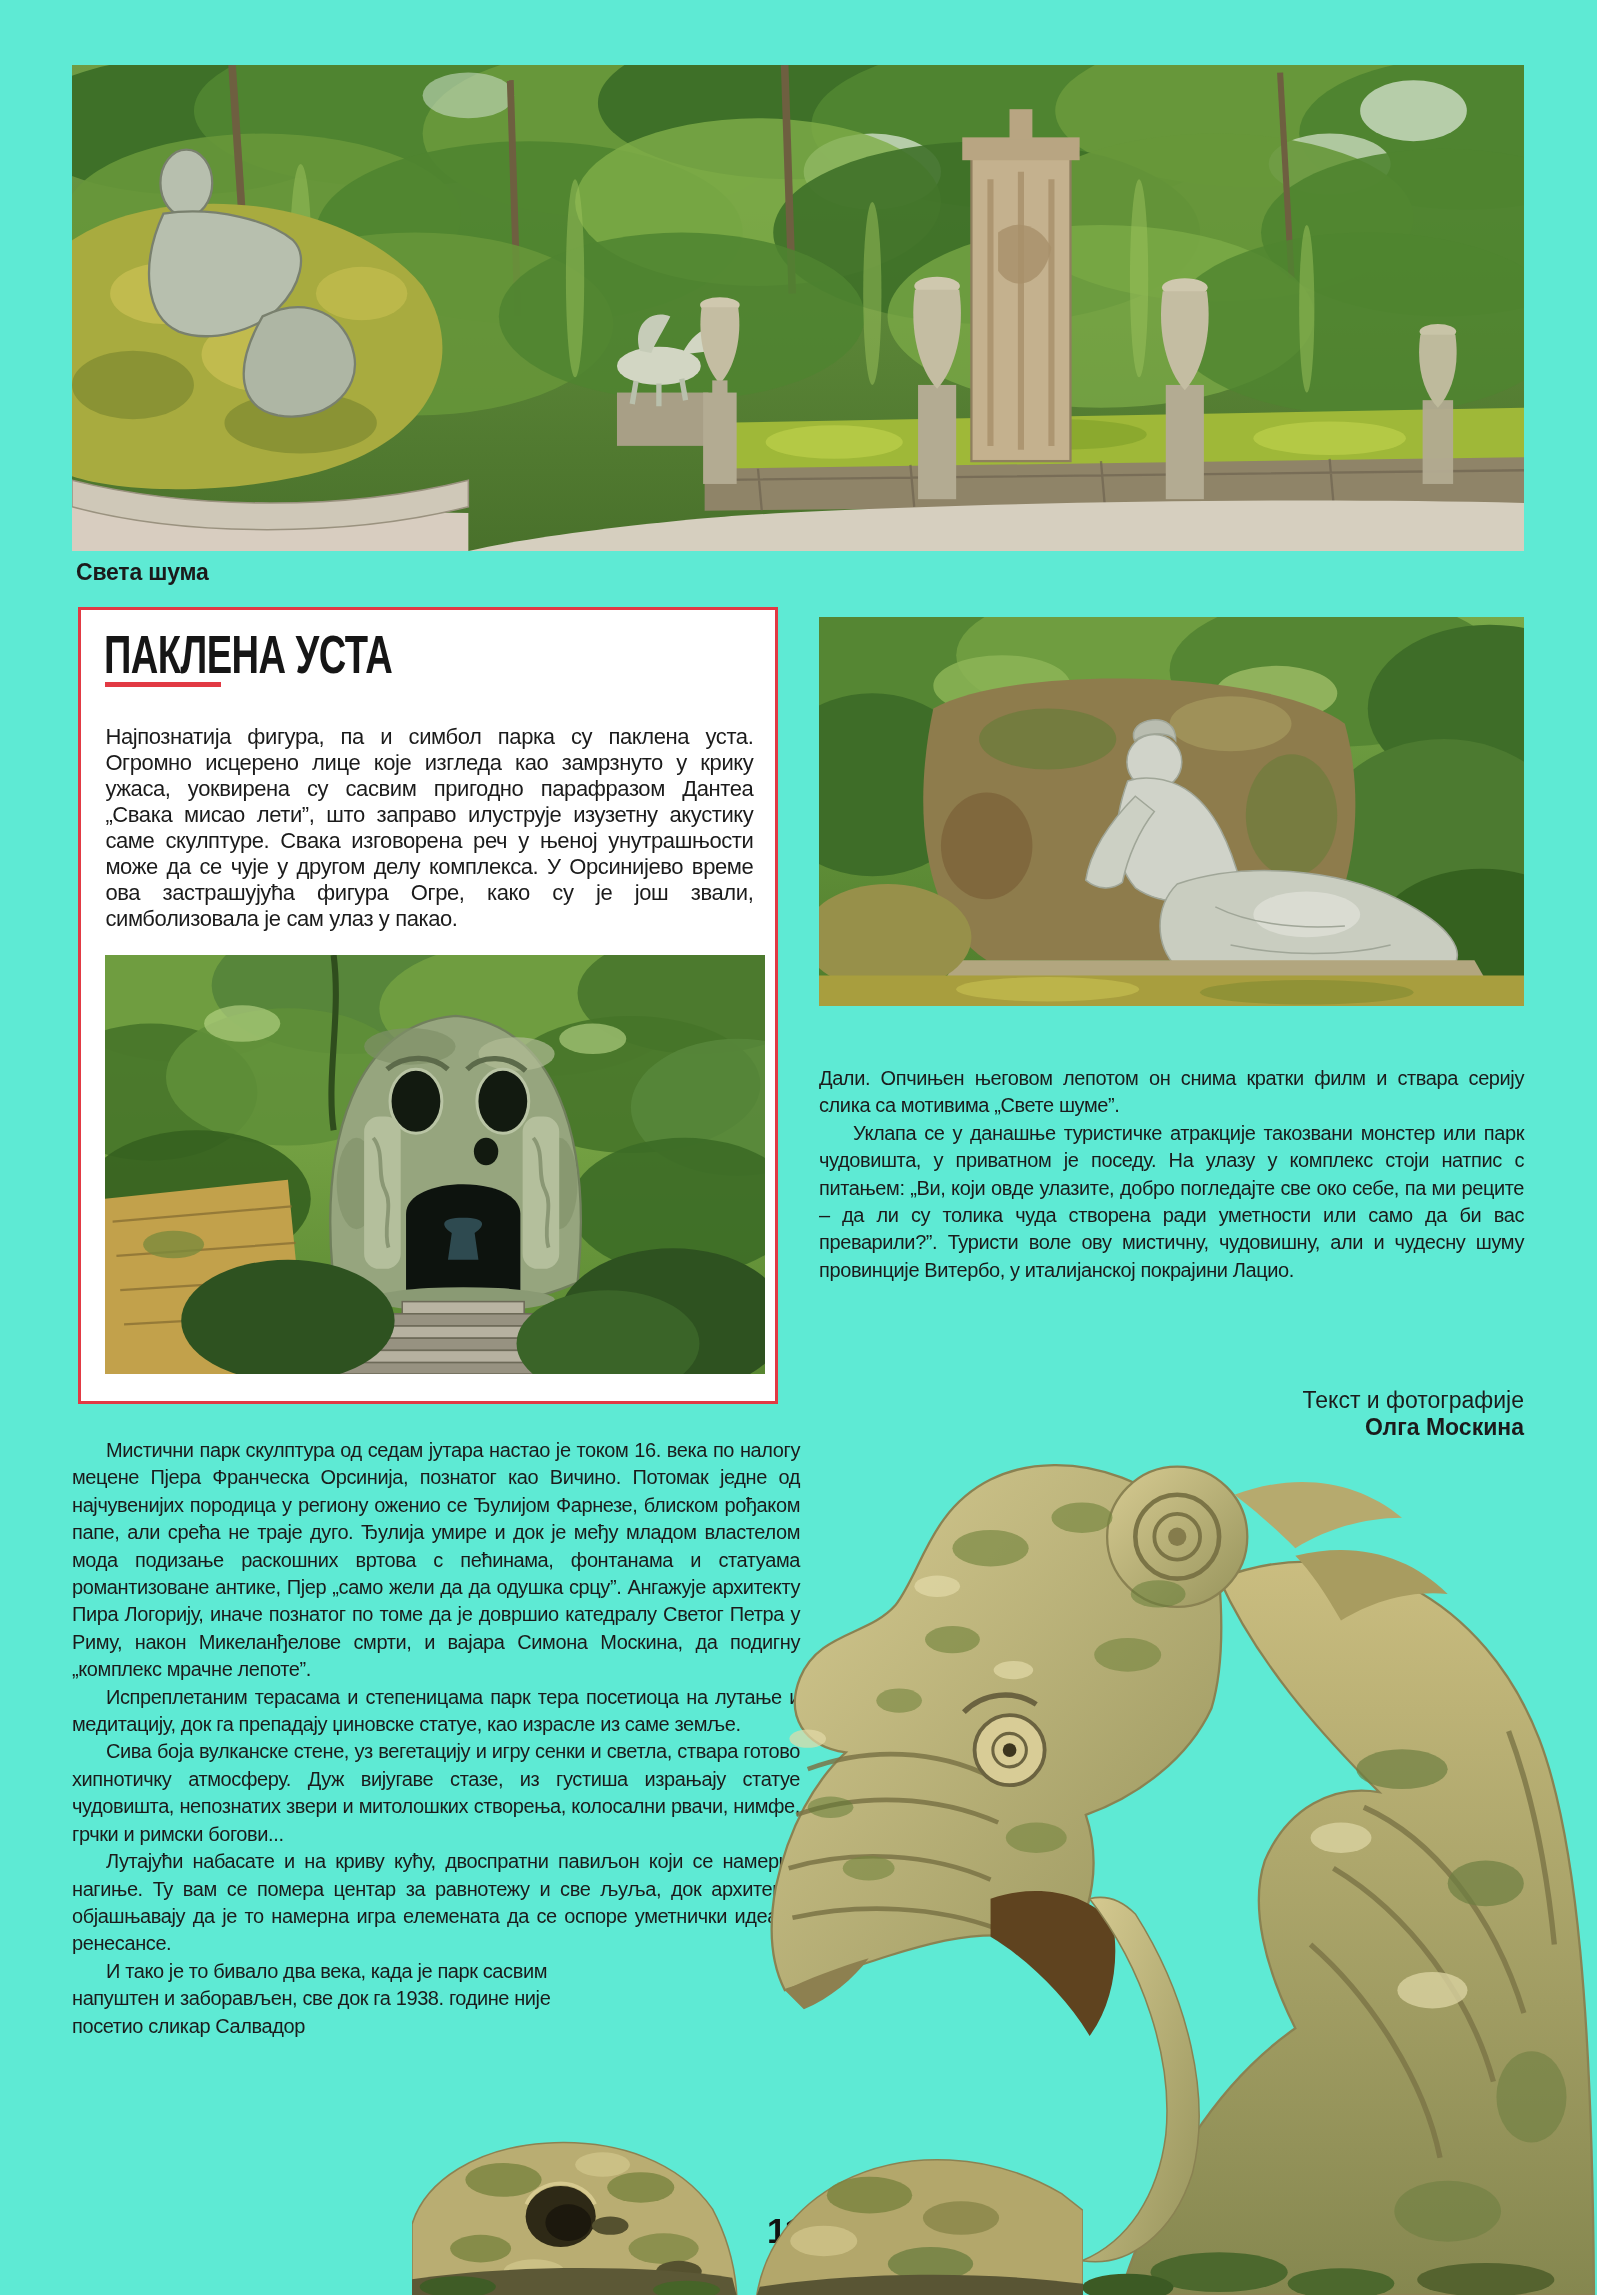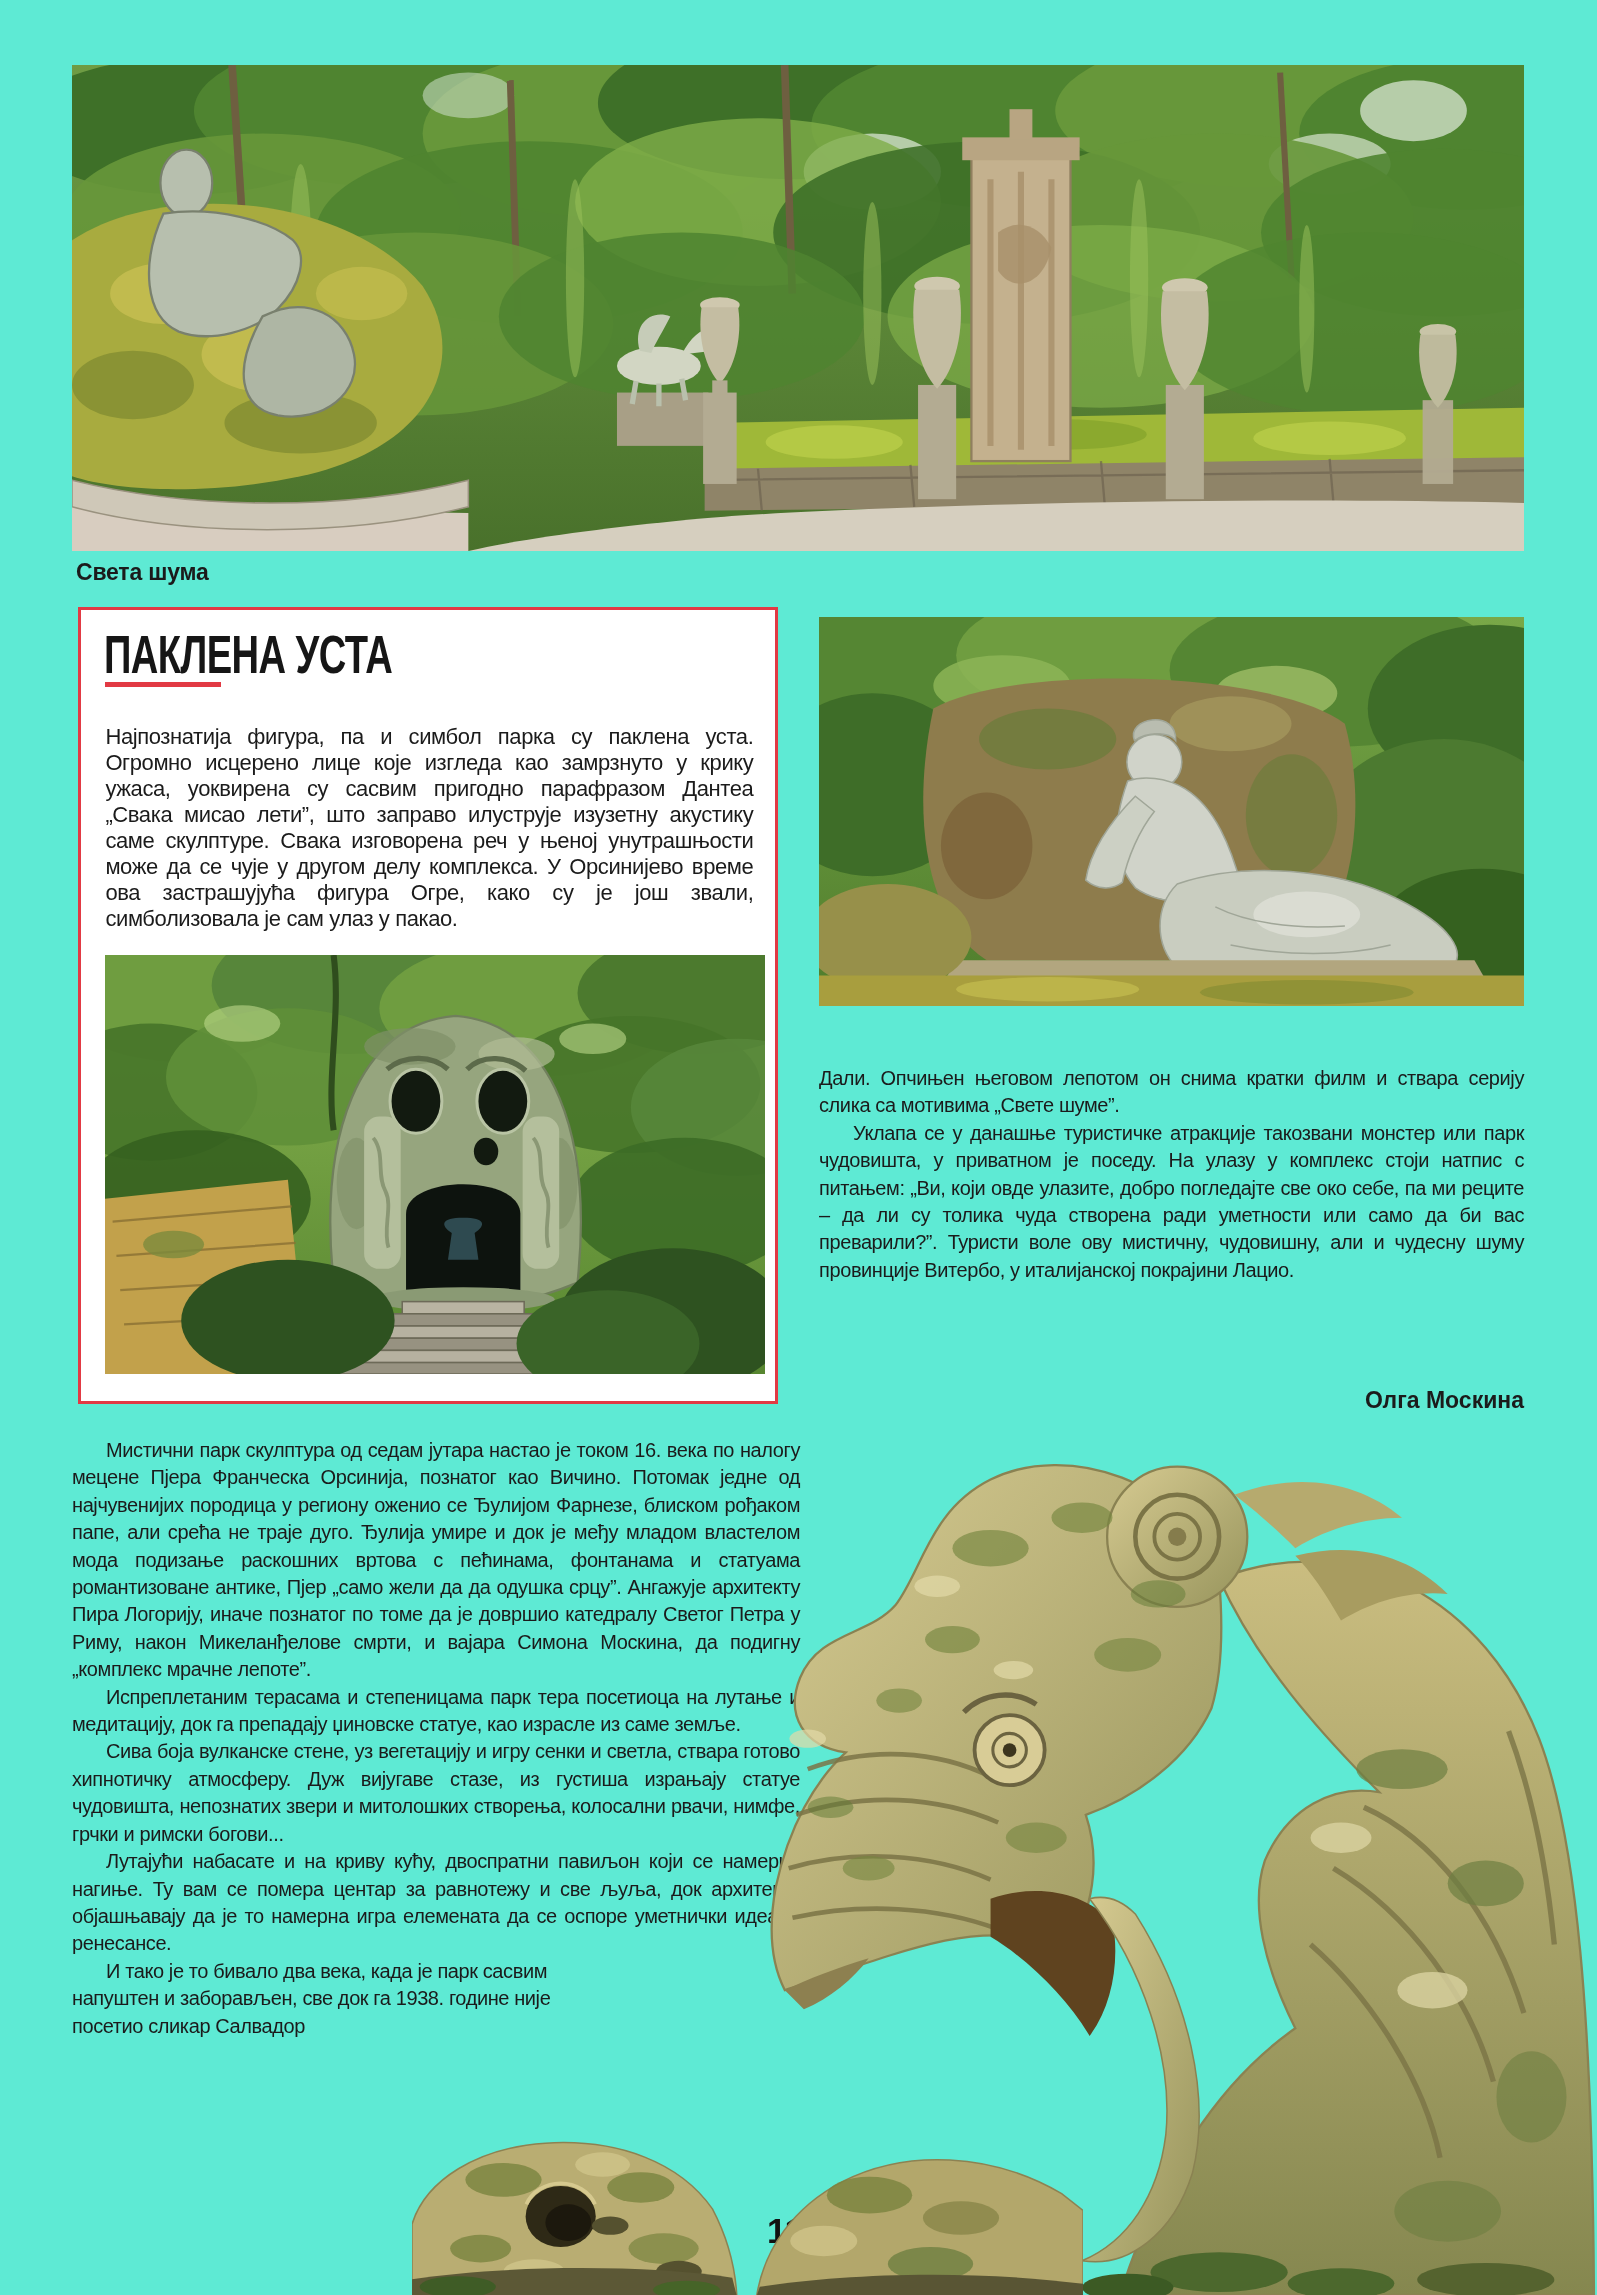--- a/index.html
+++ b/index.html
@@ -238,20 +238,21 @@
       <ellipse cx="300" cy="488" rx="120" ry="16" fill="#c1b94e" opacity=".8"></ellipse>
       <ellipse cx="640" cy="492" rx="140" ry="16" fill="#8a8f34" opacity=".8"></ellipse>
     </svg>
   </div>
 
   <div class="abs z1" style="left:819px;top:1065px;width:705px;">
     <p class="body-text">Дали. Опчињен његовом лепотом он снима кратки филм и ствара серију слика са мотивима „Свете шуме”.</p>
     <p class="body-text indent">Уклапа се у данашње туристичке атракције такозвани монстер или парк чудовишта, у приватном је поседу. На улазу у комплекс стоји натпис с питањем: „Ви, који овде улазите, добро погледајте све око себе, па ми реците – да ли су толика чуда створена ради уметности или само да би вас преварили?”. Туристи воле ову мистичну, чудовишну, али и чудесну шуму провинције Витербо, у италијанској покрајини Лацио.</p>
   </div>
   <div class="abs byline z1" style="left:819px;top:1387px;width:705px;">
+    <div>Текст и фотографије</div>
     <div class="name">Олга Москина</div>
   </div>
 
   <div class="abs z1" style="left:72px;top:1437px;width:728px;">
     <p class="body-text indent">Мистични парк скулптура од седам јутара настао је током 16. века по налогу мецене Пјера Франческа Орсинија, познатог као Вичино. Потомак једне од најчувенијих породица у региону оженио се Ђулијом Фарнезе, блиском рођаком папе, али срећа не траје дуго. Ђулија умире и док је међу младом властелом мода подизање раскошних вртова с пећинама, фонтанама и статуама романтизоване антике, Пјер „само жели да да одушка срцу”. Ангажује архитекту Пира Логорију, иначе познатог по томе да је довршио катедралу Светог Петра у Риму, након Микеланђелове смрти, и вајара Симона Москина, да подигну „комплекс мрачне лепоте”.</p>
     <p class="body-text indent">Испреплетаним терасама и степеницама парк тера посетиоца на лутање и медитацију, док га препадају џиновске статуе, као израсле из саме земље.</p>
     <p class="body-text indent">Сива боја вулканске стене, уз вегетацију и игру сенки и светла, ствара готово хипнотичку атмосферу. Дуж вијугаве стазе, из густиша израњају статуе чудовишта, непознатих звери и митолошких створења, колосални рвачи, нимфе, грчки и римски богови...</p>
     <p class="body-text indent">Лутајући набасате и на криву кућу, двоспратни павиљон који се намерно нагиње. Ту вам се помера центар за равнотежу и све љуља, док архитекте објашњавају да је то намерна игра елемената да се оспоре уметнички идеали ренесансе.</p>
     <p class="body-text indent lastp">И тако је то бивало два века, када је парк сасвим напуштен и заборављен, све док га 1938. године није посетио сликар Салвадор</p>
   </div>

